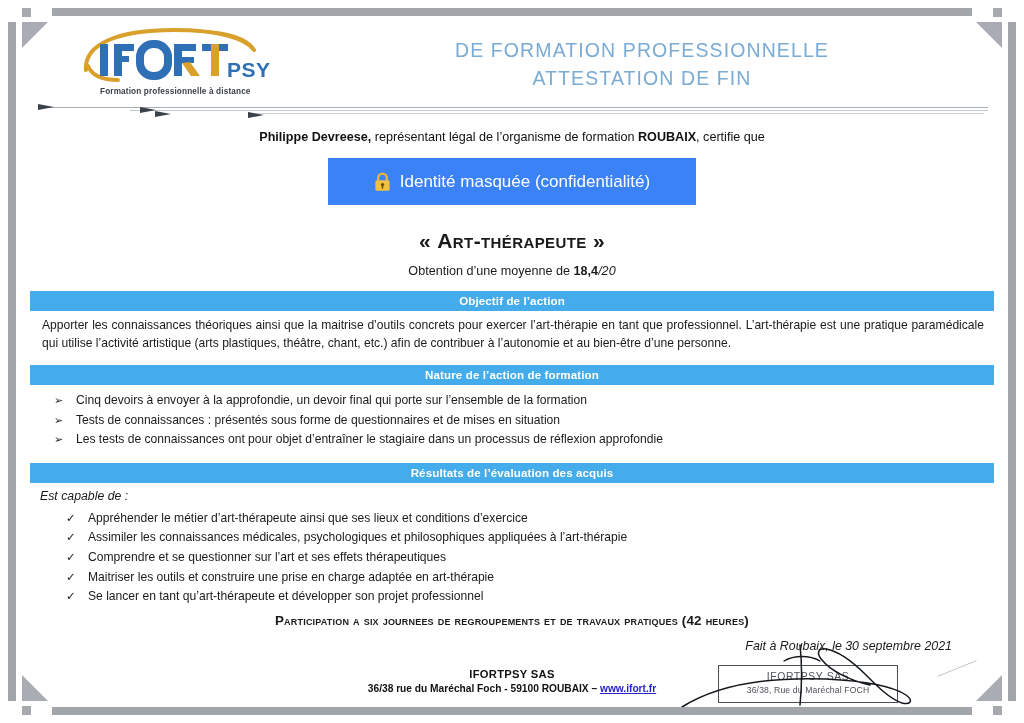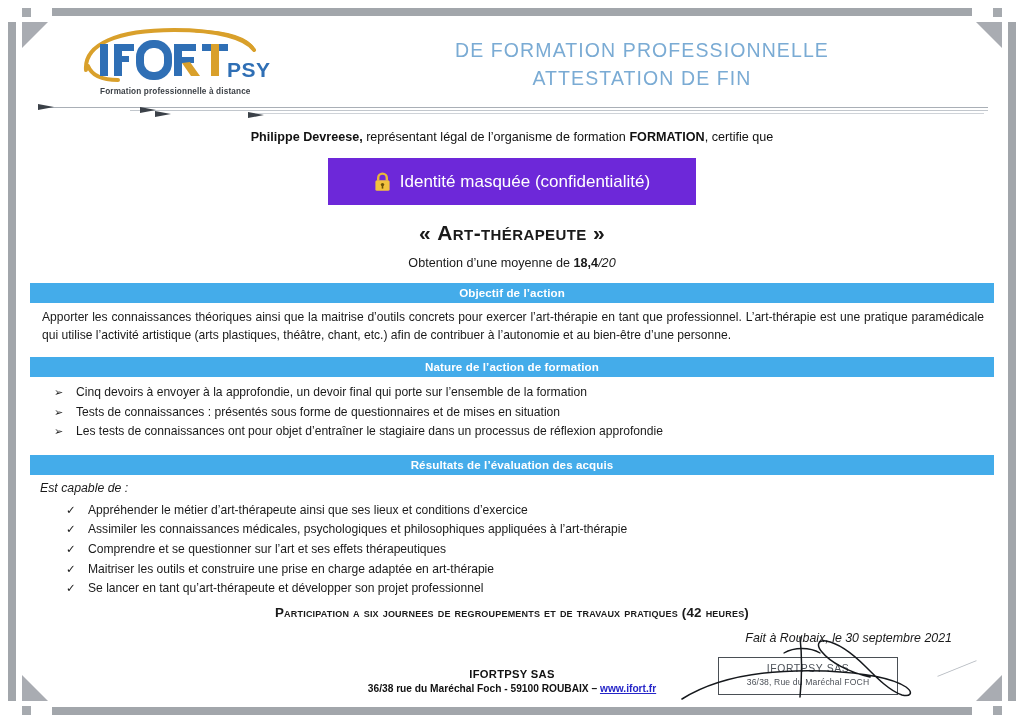--- a/index.html
+++ b/index.html
@@ -122,21 +122,21 @@
   }
   .intro b { font-weight: bold; }
 
   
   .identity-wrap {
     display: flex;
     justify-content: center;
     margin: 14px 0 0 0;
   }
   .identity-box {
-    background: #6d28d9;
+    background: #3b82f6;
     color: #ffffff;
     width: 368px;
     height: 47px;
     display: flex;
     align-items: center;
     justify-content: center;
     gap: 9px;
     font-size: 17px;
   }
   .lock-icon { display: block; }
@@ -147,21 +147,21 @@
     font-size: 12.6px;
     margin-top: 16px;
   }
   .period b { font-weight: bold; }
 
   
   .job-title {
     text-align: center;
     font-size: 21px;
     font-weight: bold;
-    margin-top: 16px;
+    margin-top: 24px;
     letter-spacing: .4px;
   }
   .job-title .smallcaps { font-variant: small-caps; }
 
   .average {
     text-align: center;
     font-size: 12.6px;
     margin-top: 11px;
   }
   .average b { font-weight: bold; }
@@ -342,21 +342,21 @@
     <div class="hr-line l1"></div>
     <div class="hr-line l2"></div>
     <div class="hr-line l3"></div>
     <div class="hr-dart" style="left:8px; top:4px;"></div>
     <div class="hr-dart" style="left:110px; top:7px;"></div>
     <div class="hr-dart" style="left:125px; top:11px;"></div>
     <div class="hr-dart" style="left:218px; top:12px;"></div>
   </div>
 
   <div class="intro">
-    <b>Philippe Devreese,</b><span> représentant légal de l’organisme de formation </span><b>FORMATION</b><span>, certifie que</span>
+    <b>Philippe Devreese,</b><span> représentant légal de l’organisme de formation </span><b>ROUBAIX</b><span>, certifie que</span>
   </div>
 
   <div class="identity-wrap">
     <div class="identity-box">
       <svg class="lock-icon" width="17" height="20" viewBox="0 0 17 20">
         <path d="M4.2 8.6 V5.9 A4.3 4.3 0 0 1 12.8 5.9 V8.6" fill="none" stroke="#e8b63a" stroke-width="2.4"></path>
         <rect x="1.4" y="8.2" width="14.2" height="10.6" rx="1.6" fill="#f2c23e"></rect>
         <circle cx="8.5" cy="12.6" r="1.7" fill="#6b5209"></circle>
         <rect x="7.7" y="13.2" width="1.6" height="3.4" fill="#6b5209"></rect>
       </svg>

